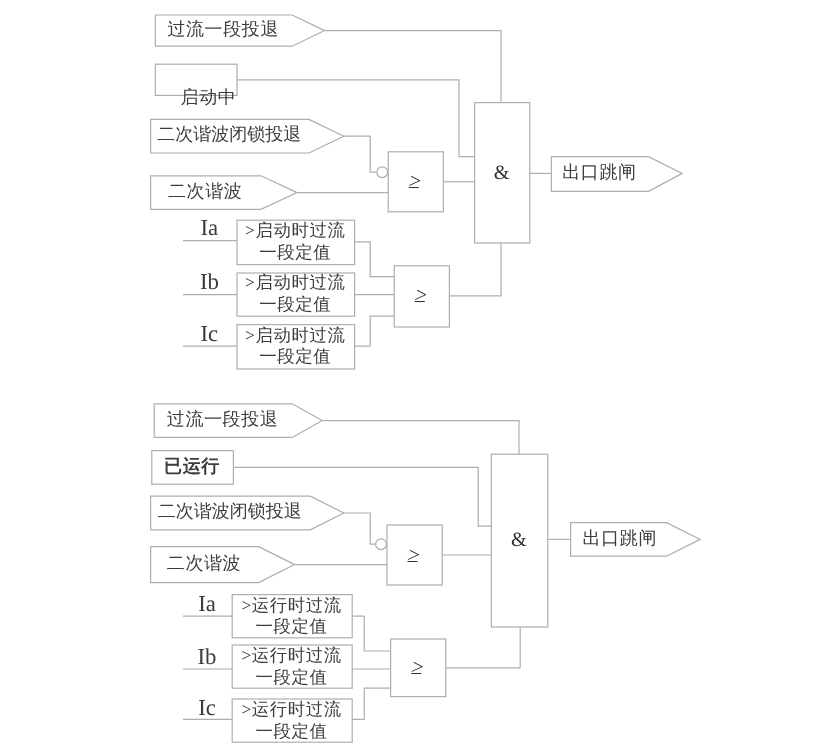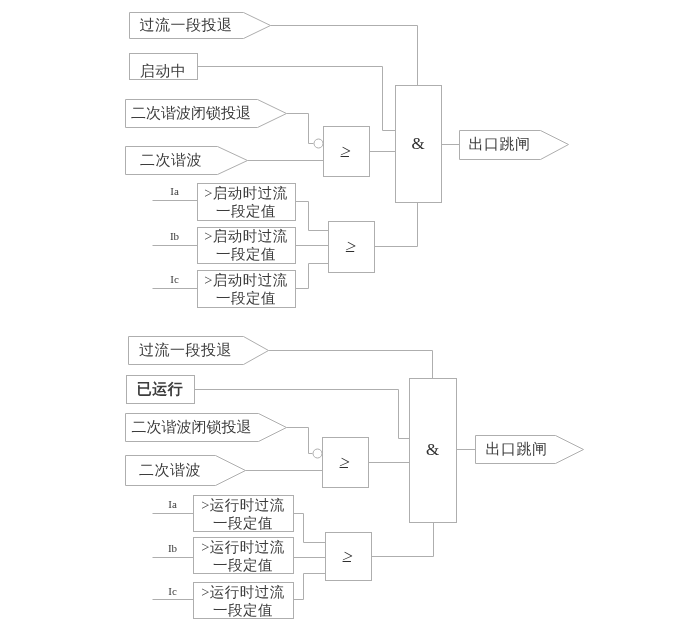--- a/index.html
+++ b/index.html
@@ -28,21 +28,21 @@
     letter-spacing:0.5px;
     font-family:Liberation Serif, serif;
   }
   .gatesym{
     position:absolute;
     color:#2f2f2f;
     text-align:center;
     font-size:17px;
   }
   .orsym{transform:skewX(-12deg);font-size:18px;}
-  .phaselbl{font-size:11px;letter-spacing:0;}
+  .phaselbl{font-size:19px;letter-spacing:0;}
 </style>
 </head>
 <body>
 
 <div class="stage">
 
   <svg width="689" height="625" viewBox="0 0 689 625" fill="none" stroke="#aeaeae" stroke-width="1">
 
     <g>
       <polygon points="129.5,12.5 243.5,12.5 270.5,25.5 243.5,38.5 129.5,38.5"></polygon>
@@ -109,21 +109,21 @@
       <polyline points="152.5,599.5 193.5,599.5"></polyline>
       <rect x="193.5" y="582.5" width="100" height="36"></rect>
       <polyline points="293.5,599.5 303.5,599.5 303.5,573.5 325.5,573.5"></polyline>
 
       <rect x="325.5" y="532.5" width="46" height="48"></rect>
       <polyline points="371.5,556.5 433.5,556.5 433.5,522.5"></polyline>
     </g>
   </svg>
 
   <div class="lbl" style="left:129px;top:15px;width:114px;height:20px;line-height:20px;">过流一段投退</div>
-  <div class="lbl" style="left:129px;top:61px;width:68px;height:20px;line-height:20px;">启动中</div>
+  <div class="lbl" style="left:129px;top:72px;width:68px;height:20px;line-height:20px;text-align:right;">启动中</div>
   <div class="lbl" style="left:125px;top:103px;width:132px;height:20px;line-height:20px;letter-spacing:0;">二次谐波闭锁投退</div>
   <div class="lbl" style="left:125px;top:150px;width:92px;height:20px;line-height:20px;">二次谐波</div>
 
   <div class="gatesym orsym" style="left:323px;top:126px;width:46px;height:50px;line-height:50px;">≥</div>
   <div class="gatesym" style="left:395px;top:85px;width:46px;height:117px;line-height:117px;">&amp;</div>
   <div class="lbl" style="left:459px;top:134px;width:81px;height:20px;line-height:20px;">出口跳闸</div>
 
   <div class="lbl phaselbl" style="left:152px;top:183px;width:45px;height:16px;line-height:16px;">Ia</div>
   <div class="setbox" style="left:197px;top:184px;width:98px;">
     <div>&gt;启动时过流</div>

